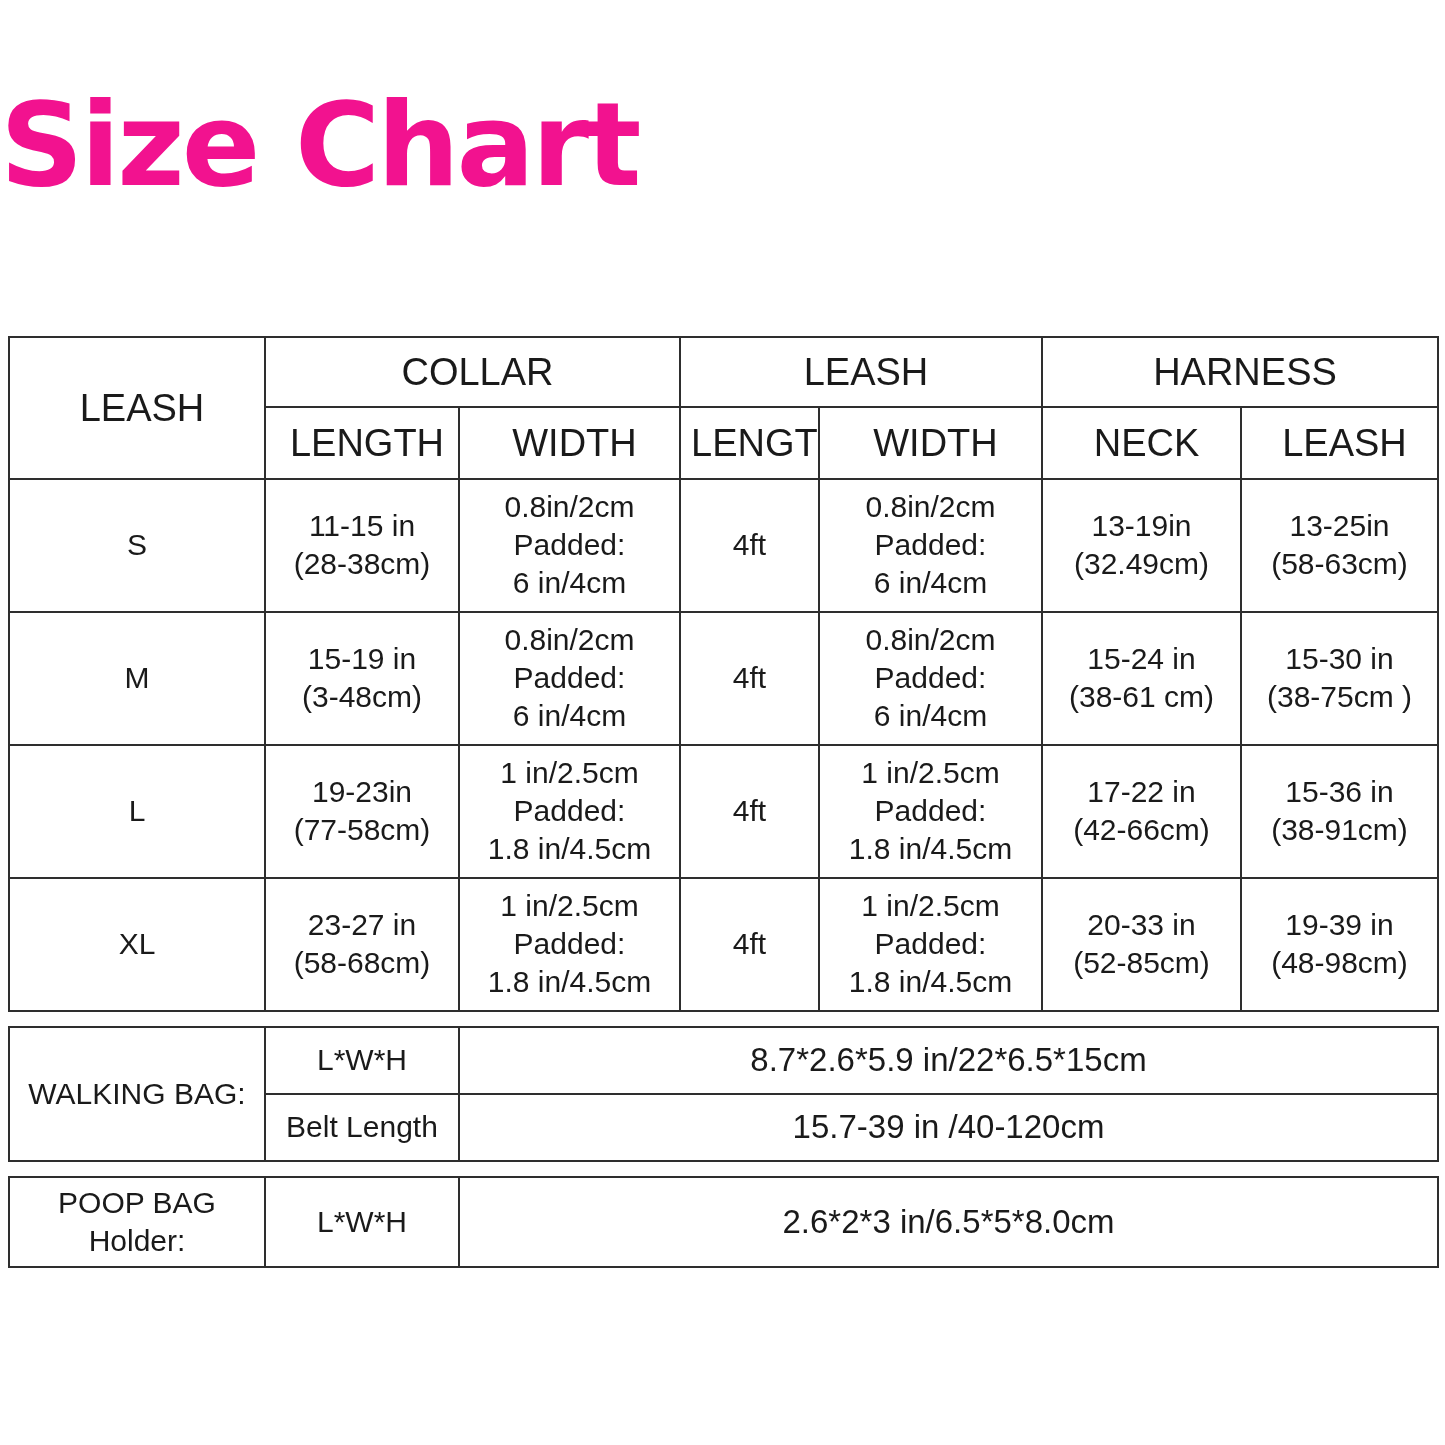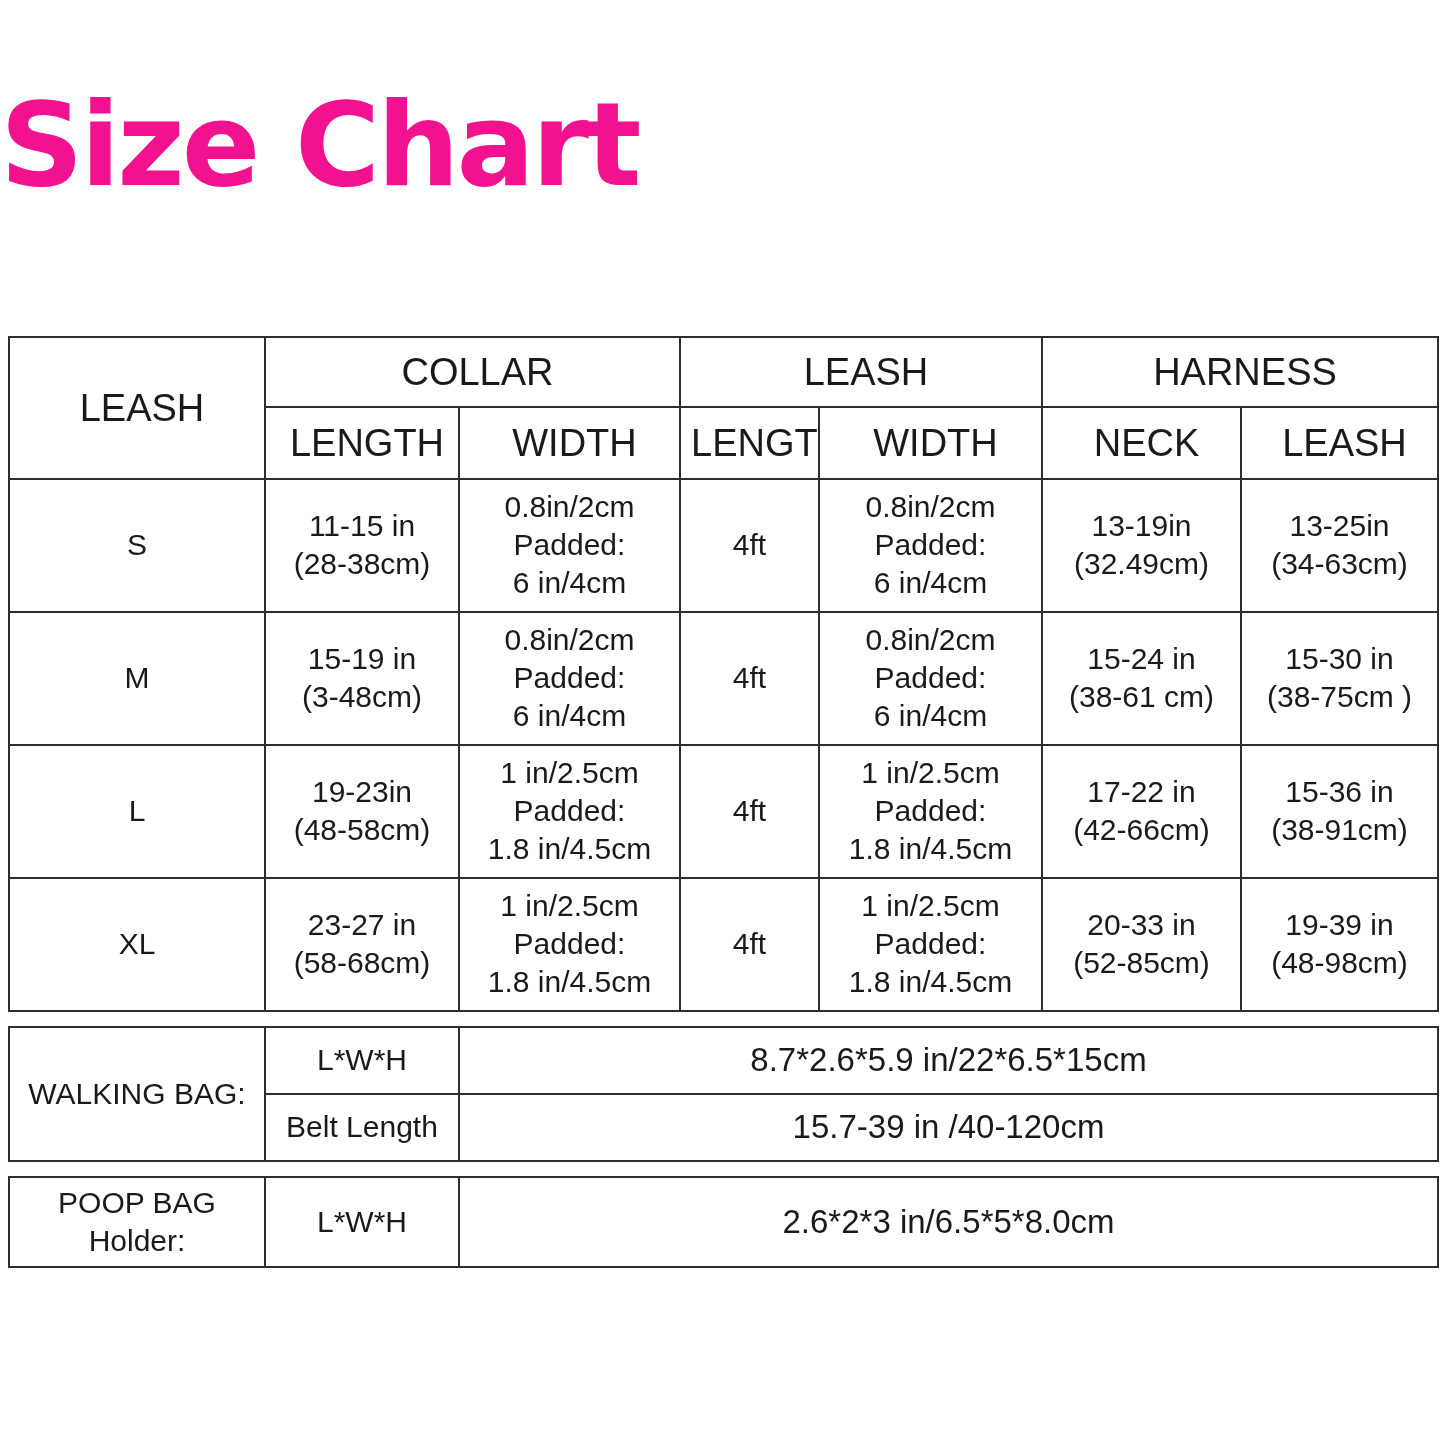--- a/index.html
+++ b/index.html
@@ -73,42 +73,42 @@
       <td>0.8in/2cm
 Padded:
 6 in/4cm</td>
       <td>4ft</td>
       <td>0.8in/2cm
 Padded:
 6 in/4cm</td>
       <td>13-19in
 (32.49cm)</td>
       <td>13-25in
-(34-63cm)</td>
+(58-63cm)</td>
     </tr>
     <tr class="d">
       <td>M</td>
       <td>15-19 in
 (3-48cm)</td>
       <td>0.8in/2cm
 Padded:
 6 in/4cm</td>
       <td>4ft</td>
       <td>0.8in/2cm
 Padded:
 6 in/4cm</td>
       <td>15-24 in
 (38-61 cm)</td>
       <td>15-30 in
 (38-75cm )</td>
     </tr>
     <tr class="d">
       <td>L</td>
       <td>19-23in
-(48-58cm)</td>
+(77-58cm)</td>
       <td>1 in/2.5cm
 Padded:
 1.8 in/4.5cm</td>
       <td>4ft</td>
       <td>1 in/2.5cm
 Padded:
 1.8 in/4.5cm</td>
       <td>17-22 in
 (42-66cm)</td>
       <td>15-36 in

